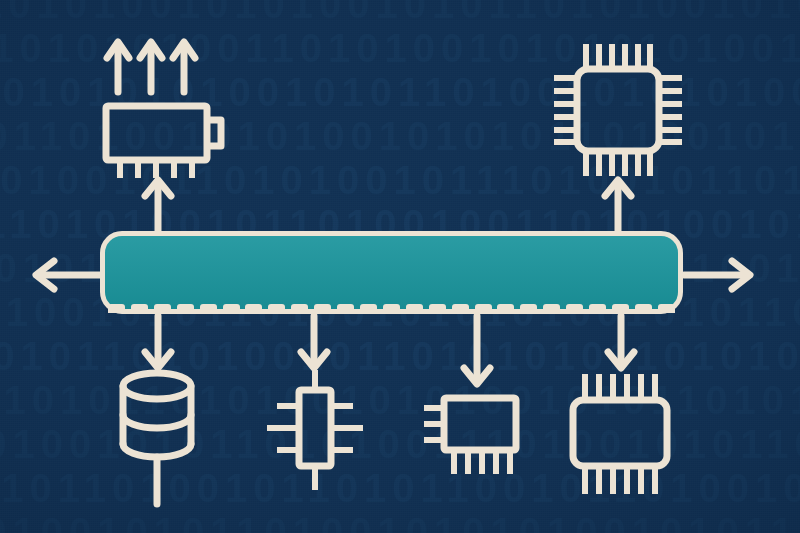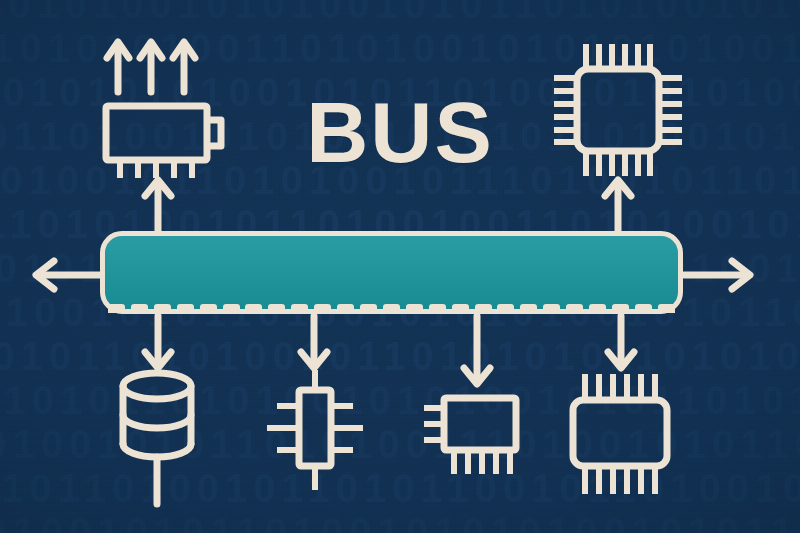--- a/index.html
+++ b/index.html
@@ -145,21 +145,20 @@
       <div class="bin-row" style="top: 380px; left: -53px; color: rgb(26, 66, 104); opacity: 0.75;">0010101101010010101001010110101001010100</div>
       <div class="bin-row" style="top: 424px; left: -70px; color: rgb(26, 66, 104); opacity: 0.83;">1101001010110101001110100101011010100111</div>
       <div class="bin-row" style="top: 468px; left: -27px; color: rgb(26, 66, 104); opacity: 0.91;">0101101001011010110010110100101101011001</div>
       <div class="bin-row" style="top: 512px; left: -44px; color: rgb(26, 66, 104); opacity: 0.75;">1010010101101001010101001010110100101010</div>
     </div>
   <div id="bg-vignette"></div>
   <div id="bg-noise"></div>
 
   <div id="content">
 
-    <div id="bus-title">BUS</div>
 
     <div class="node" style="left:98px; top:34px;">
       <svg width="132" height="140" viewBox="0 0 132 140">
         <g fill="none" stroke="#ece3d4" stroke-width="7" stroke-linecap="round" stroke-linejoin="round">
 
           <path d="M20 58 L20 10"></path>
           <path d="M9 24 L20 8 L31 24" fill="none"></path>
           <path d="M53 58 L53 10"></path>
           <path d="M42 24 L53 8 L64 24"></path>
           <path d="M86 58 L86 10"></path>

